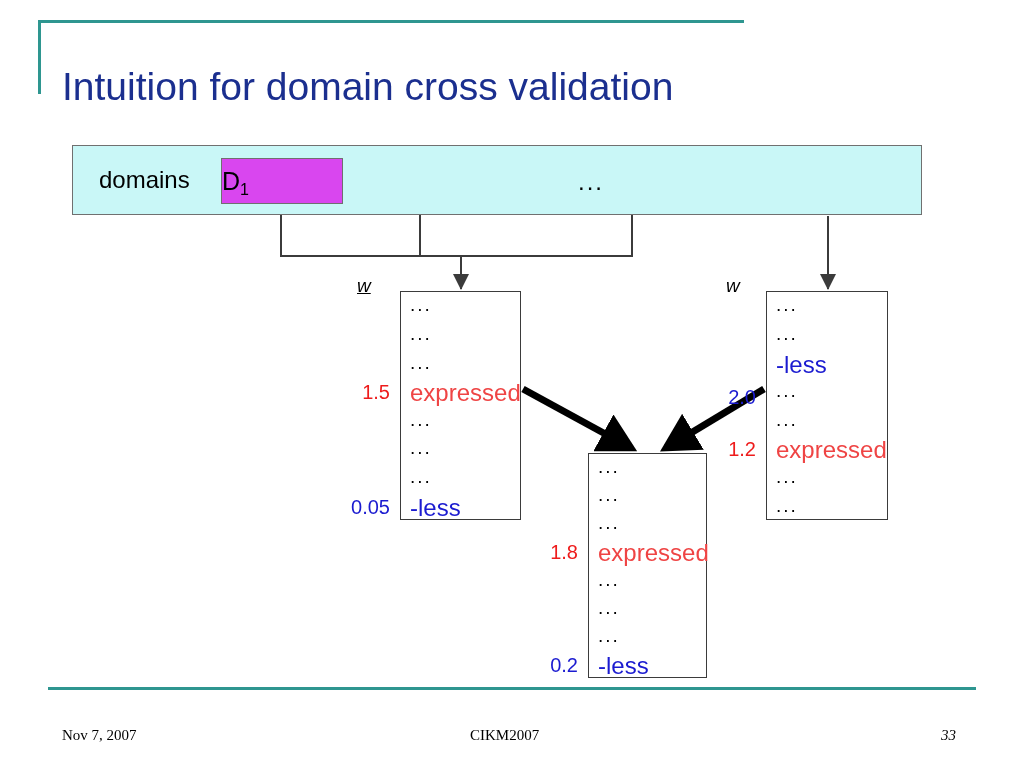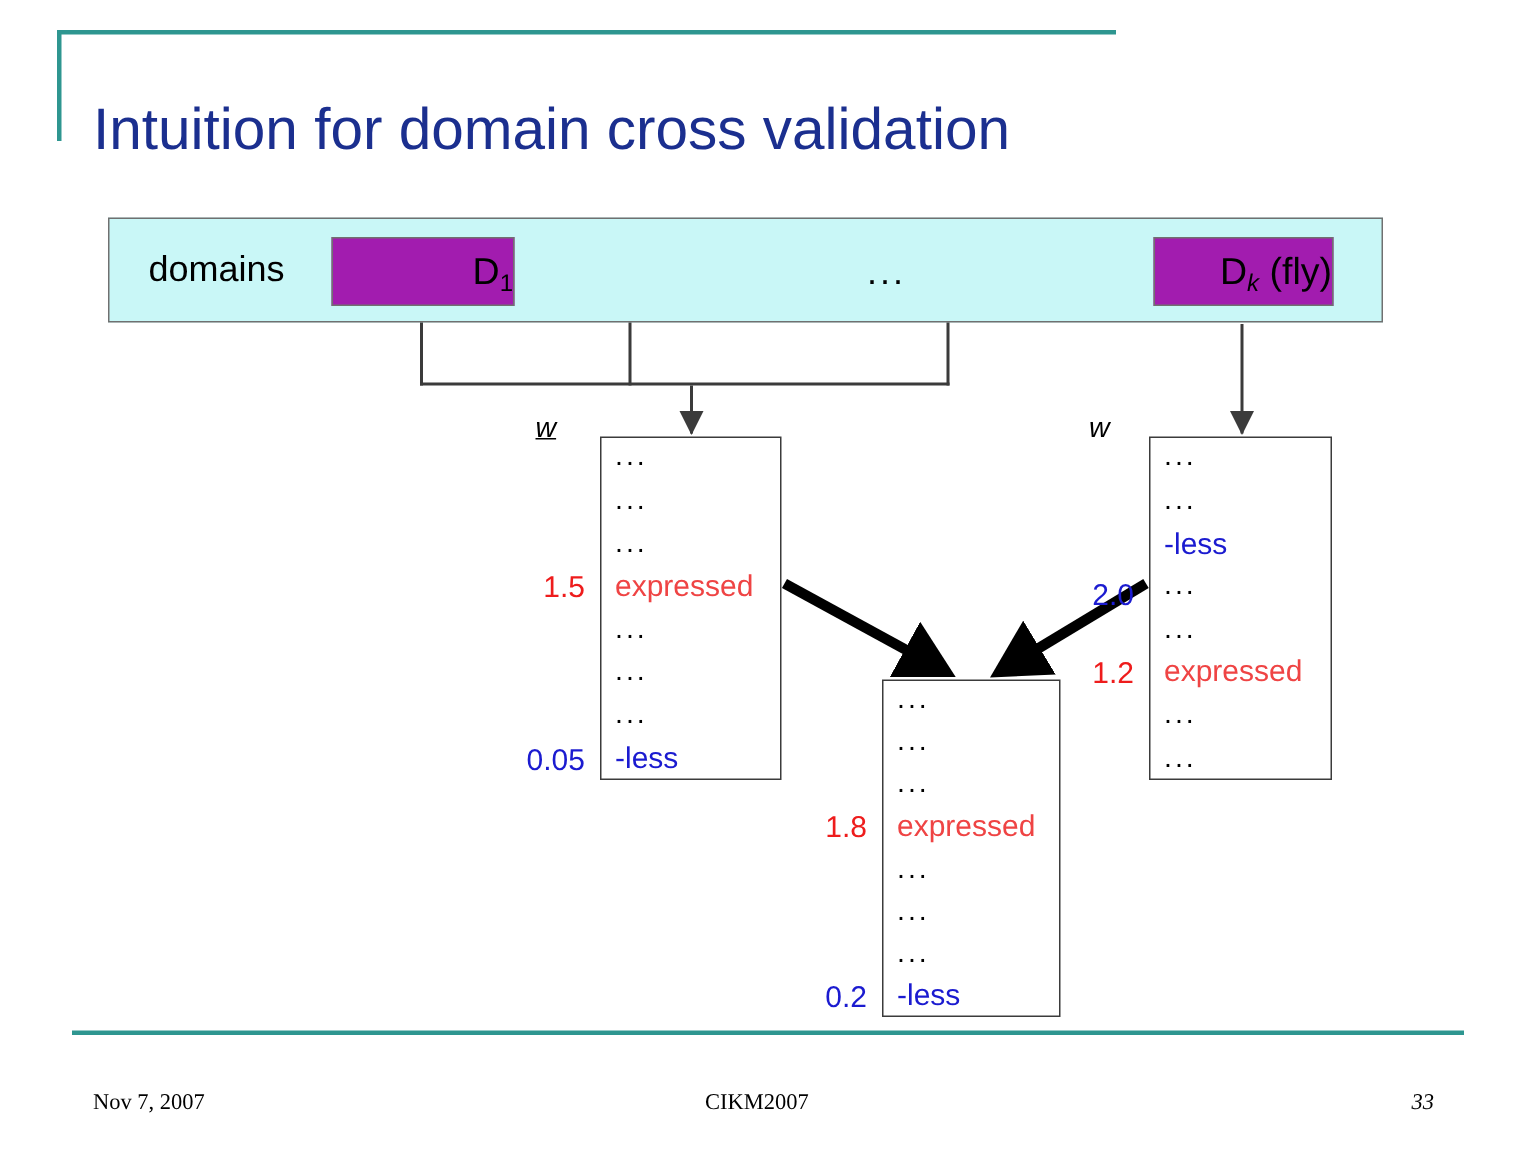--- a/index.html
+++ b/index.html
@@ -60,26 +60,26 @@
     left: 26px;
     top: 20px;
     font-size: 24px;
     color: #000000;
     white-space: nowrap;
   }
   .domain-box {
     position: absolute;
     top: 12px;
     height: 46px;
-    background: #a21caf;
+    background: #d946ef;
     border: 1px solid #707070;
     box-sizing: border-box;
     display: flex;
     align-items: center;
-    justify-content: flex-end;
+    justify-content: flex-start;
     font-size: 25px;
     color: #000000;
     white-space: nowrap;
   }
   .domain-box sub {
     font-size: 16px;
     vertical-align: baseline;
     position: relative;
     top: 5px;
   }
@@ -102,21 +102,21 @@
   
   .word-box {
     position: absolute;
     background: #ffffff;
     border: 1px solid #3b3b3b;
     box-sizing: border-box;
   }
   .word-row {
     position: absolute;
     left: 10px;
-    font-size: 20px;
+    font-size: 24px;
     white-space: nowrap;
     line-height: 1;
   }
   .w-dots { color: #000000; letter-spacing: 2px; font-size: 19px; }
   .w-expressed { color: #ef4444; }
   .w-less { color: #1b1bd0; }
 
   .weight {
     position: absolute;
     font-size: 20px;
@@ -177,23 +177,20 @@
     <div id="domains-label">domains</div>
 
     <div class="domain-box" style="left:148px; width:122px;">
       <span><span>D</span><sub>1</sub><span></span></span>
     </div>
 
 
     <div id="domain-ellipsis">...</div>
 
 
-    <div class="domain-box" style="left:696px; width:120px;">
-      <span><span>D</span><sub class="sub-italic">k</sub><span> (fly)</span></span>
-    </div>
   </div>
 
   <div class="conn" style="left:280px; top:215px; width:2px; height:42px;"></div>
   <div class="conn" style="left:419px; top:215px; width:2px; height:42px;"></div>
   <div class="conn" style="left:631px; top:215px; width:2px; height:42px;"></div>
   <div class="conn" style="left:280px; top:255px; width:353px; height:2px;"></div>
 
   <div class="word-box" id="left-box" style="left:400px; top:291px; width:121px; height:229px;"></div>
   <div class="word-box" id="right-box" style="left:766px; top:291px; width:122px; height:229px;"></div>
   <div class="word-box" id="bottom-box" style="left:588px; top:453px; width:119px; height:225px;"></div>

